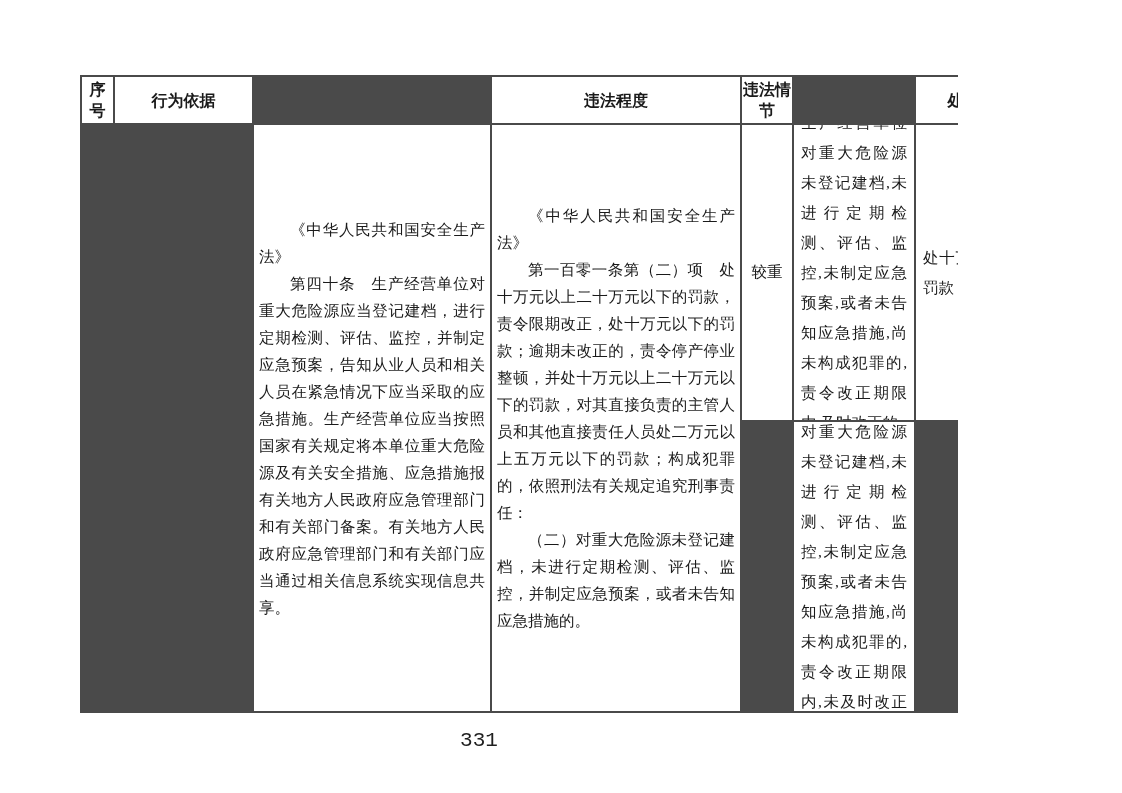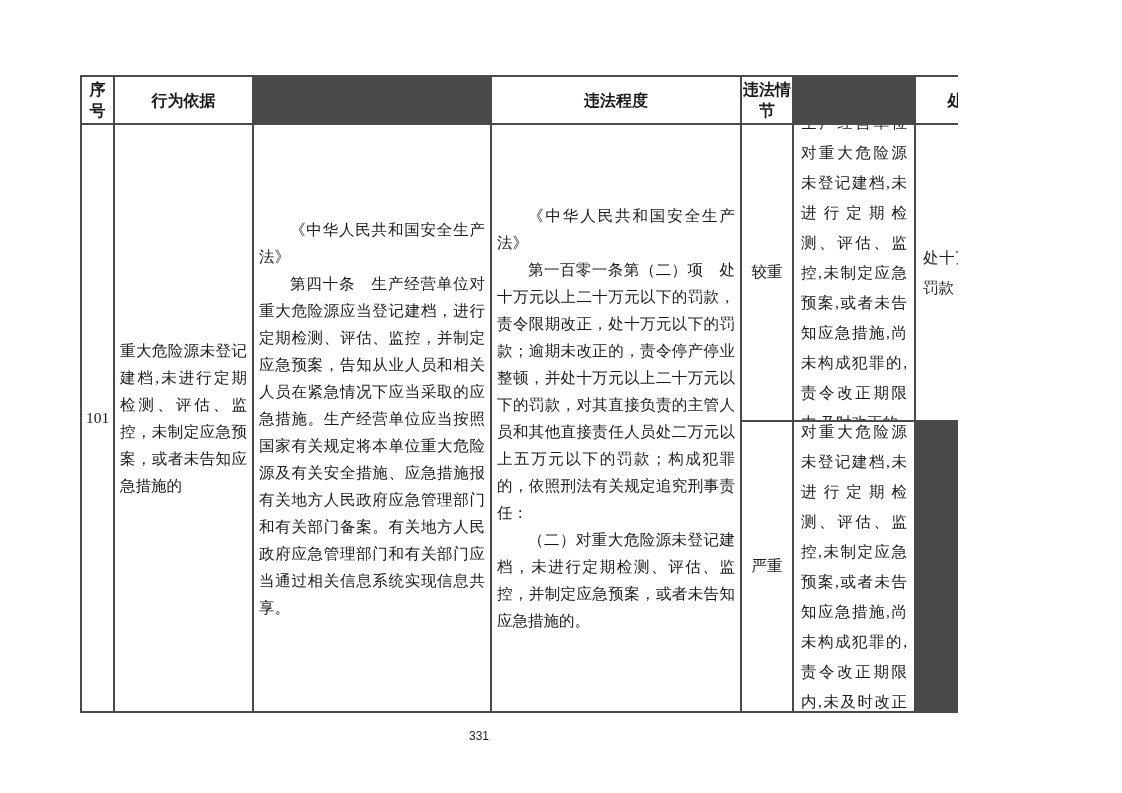--- a/index.html
+++ b/index.html
@@ -63,64 +63,59 @@
   .pad-md  { padding: 4px 7px; }
   .sub-cell p {
     line-height: 30px;
   }
   .pageno {
     position: absolute;
     left: 0;
     right: 0;
     top: 729px;
     text-align: center;
-    font-family: Liberation Sans, sans-serif;
-    font-size: 12px;
+    font-family: Liberation Mono, monospace;
+    font-size: 21px;
     color: #1f1f1f;
   }
 </style>
 </head>
 <body>
 
 <div class="page">
 
   <div class="grid-table">
 
     <div class="cell th" style="grid-area:1/1/2/2">序号</div>
     <div class="cell th" style="grid-area:1/2/2/3">行为依据</div>
     <div class="cell th" style="grid-area:1/4/2/5">违法程度</div>
     <div class="cell th" style="grid-area:1/5/2/6">违法情节</div>
     <div class="cell th" style="grid-area:1/7/2/8">处罚依据</div>
 
-    <div class="cell center-cell" style="grid-area:2/1/4/2">101</div>
 
-    <div class="cell text-cell pad-sm" style="grid-area:2/2/4/3">
-      <p class="noindent">重大危险源未登记建档,未进行定期检测、评估、监控，未制定应急预案，或者未告知应急措施的</p>
-    </div>
 
     <div class="cell text-cell pad-sm" style="grid-area:2/3/4/4">
       <p>《中华人民共和国安全生产法》</p>
       <p>第四十条　生产经营单位对重大危险源应当登记建档，进行定期检测、评估、监控，并制定应急预案，告知从业人员和相关人员在紧急情况下应当采取的应急措施。生产经营单位应当按照国家有关规定将本单位重大危险源及有关安全措施、应急措施报有关地方人民政府应急管理部门和有关部门备案。有关地方人民政府应急管理部门和有关部门应当通过相关信息系统实现信息共享。</p>
     </div>
 
     <div class="cell text-cell pad-sm" style="grid-area:2/4/4/5">
       <p>《中华人民共和国安全生产法》</p>
       <p>第一百零一条第（二）项　处十万元以上二十万元以下的罚款，责令限期改正，处十万元以下的罚款；逾期未改正的，责令停产停业整顿，并处十万元以上二十万元以下的罚款，对其直接负责的主管人员和其他直接责任人员处二万元以上五万元以下的罚款；构成犯罪的，依照刑法有关规定追究刑事责任：</p>
       <p>（二）对重大危险源未登记建档，未进行定期检测、评估、监控，并制定应急预案，或者未告知应急措施的。</p>
     </div>
 
     <div class="cell center-cell" style="grid-area:2/5/3/6">较重</div>
     <div class="cell text-cell sub-cell pad-md" style="grid-area:2/6/3/7">
       <p class="noindent">生产经营单位对重大危险源未登记建档,未进行定期检测、评估、监控,未制定应急预案,或者未告知应急措施,尚未构成犯罪的,责令改正期限内,及时改正的</p>
     </div>
     <div class="cell text-cell sub-cell pad-md" style="grid-area:2/7/3/8">
       <p class="noindent">处十万元以下的罚款</p>
     </div>
 
-    <div class="cell center-cell" style="grid-area:3/5/4/6">严重</div>
     <div class="cell text-cell sub-cell pad-md" style="grid-area:3/6/4/7">
       <p class="noindent">生产经营单位对重大危险源未登记建档,未进行定期检测、评估、监控,未制定应急预案,或者未告知应急措施,尚未构成犯罪的,责令改正期限内,未及时改正的</p>
     </div>
 
   </div>
 
   <div class="pageno">331</div>
 
 </div>
 

